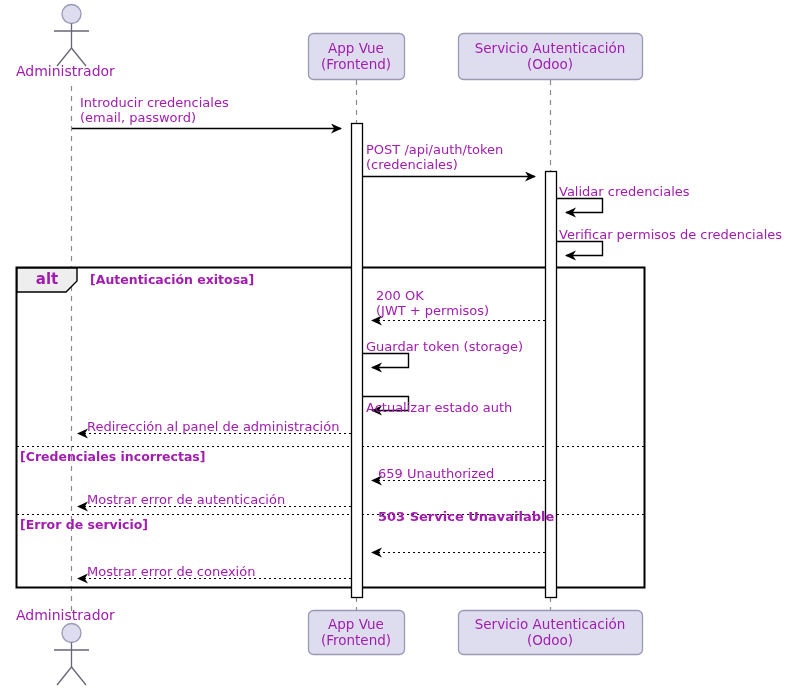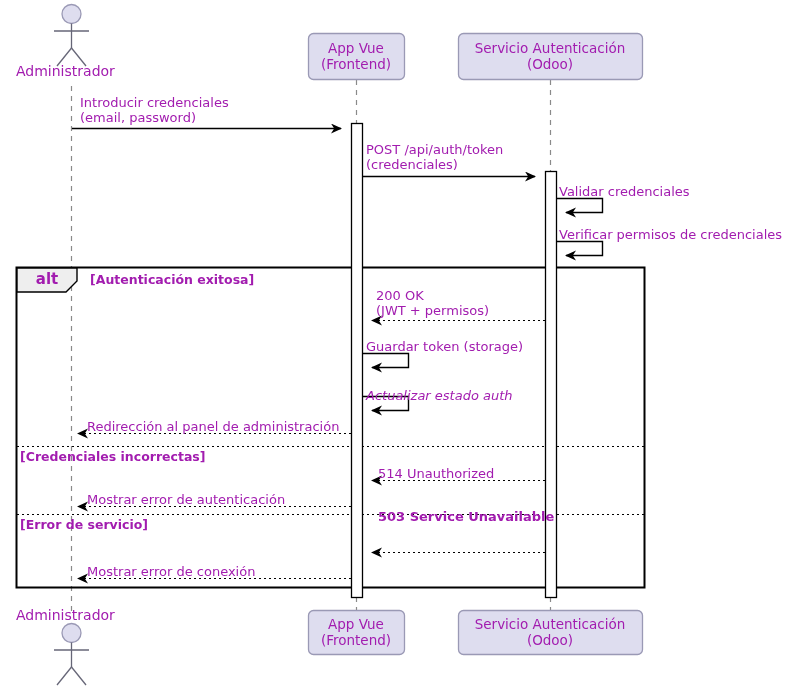--- a/index.html
+++ b/index.html
@@ -215,25 +215,25 @@
 
   <div class="lbl" style="left:559px; top:184px;text-align:right;">Validar credenciales</div>
 
   <div class="lbl" style="left:559px; top:227px;">Verificar permisos de credenciales</div>
 
   <div class="lbl" style="left:376px; top:288px;">200 OK
 (JWT + permisos)</div>
 
   <div class="lbl" style="left:366px; top:339px;text-align:center;">Guardar token (storage)</div>
 
-  <div class="lbl" style="left:366px; top:388px;font-style:italic;">Actualizar estado auth</div>
+  <div class="lbl" style="left:366px; top:400px;">Actualizar estado auth</div>
 
   <div class="lbl" style="left:87px; top:419px;">Redirección al panel de administración</div>
 
-  <div class="lbl" style="left:378px; top:466px;">514 Unauthorized</div>
+  <div class="lbl" style="left:378px; top:466px;">659 Unauthorized</div>
 
   <div class="lbl" style="left:87px; top:492px;">Mostrar error de autenticación</div>
 
   <div class="lbl" style="left:378px; top:509px;font-weight:bold;">503 Service Unavailable</div>
 
   <div class="lbl" style="left:87px; top:564px;">Mostrar error de conexión</div>
 
   <div class="lbl lbl-alt" style="left:23px; top:272px; width:48px; text-align:center;">alt</div>
 
   <div class="lbl lbl-guard" style="left:90px; top:272px;">[Autenticación exitosa]</div>

